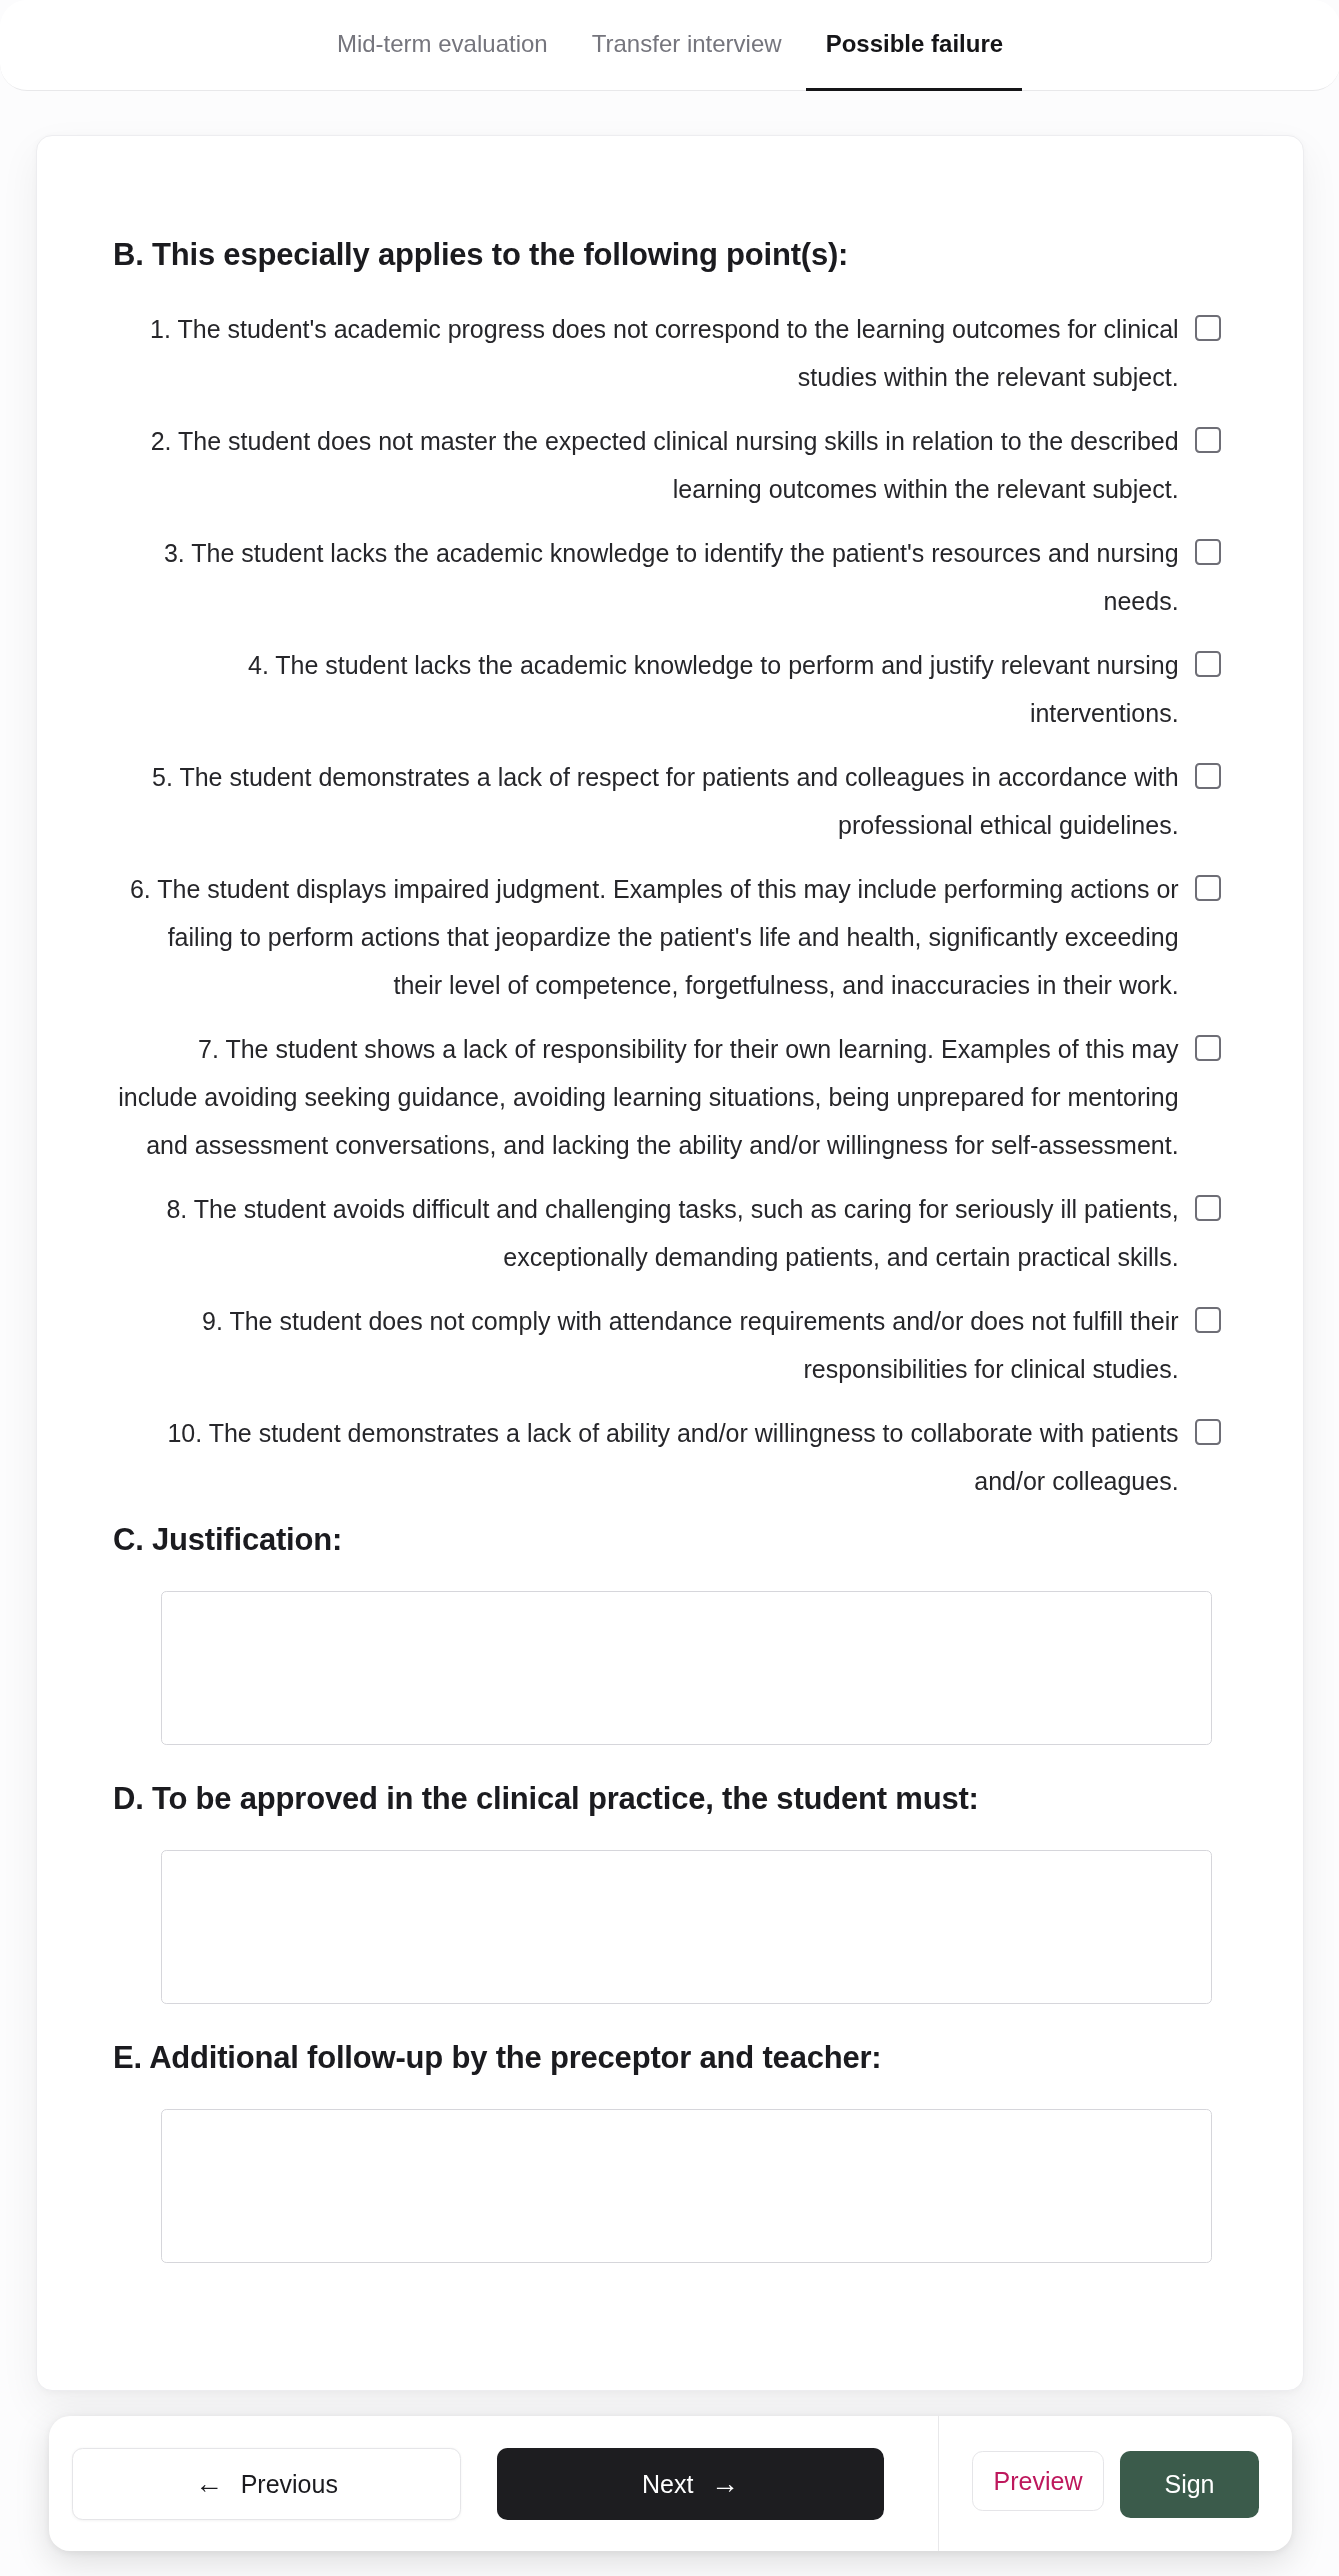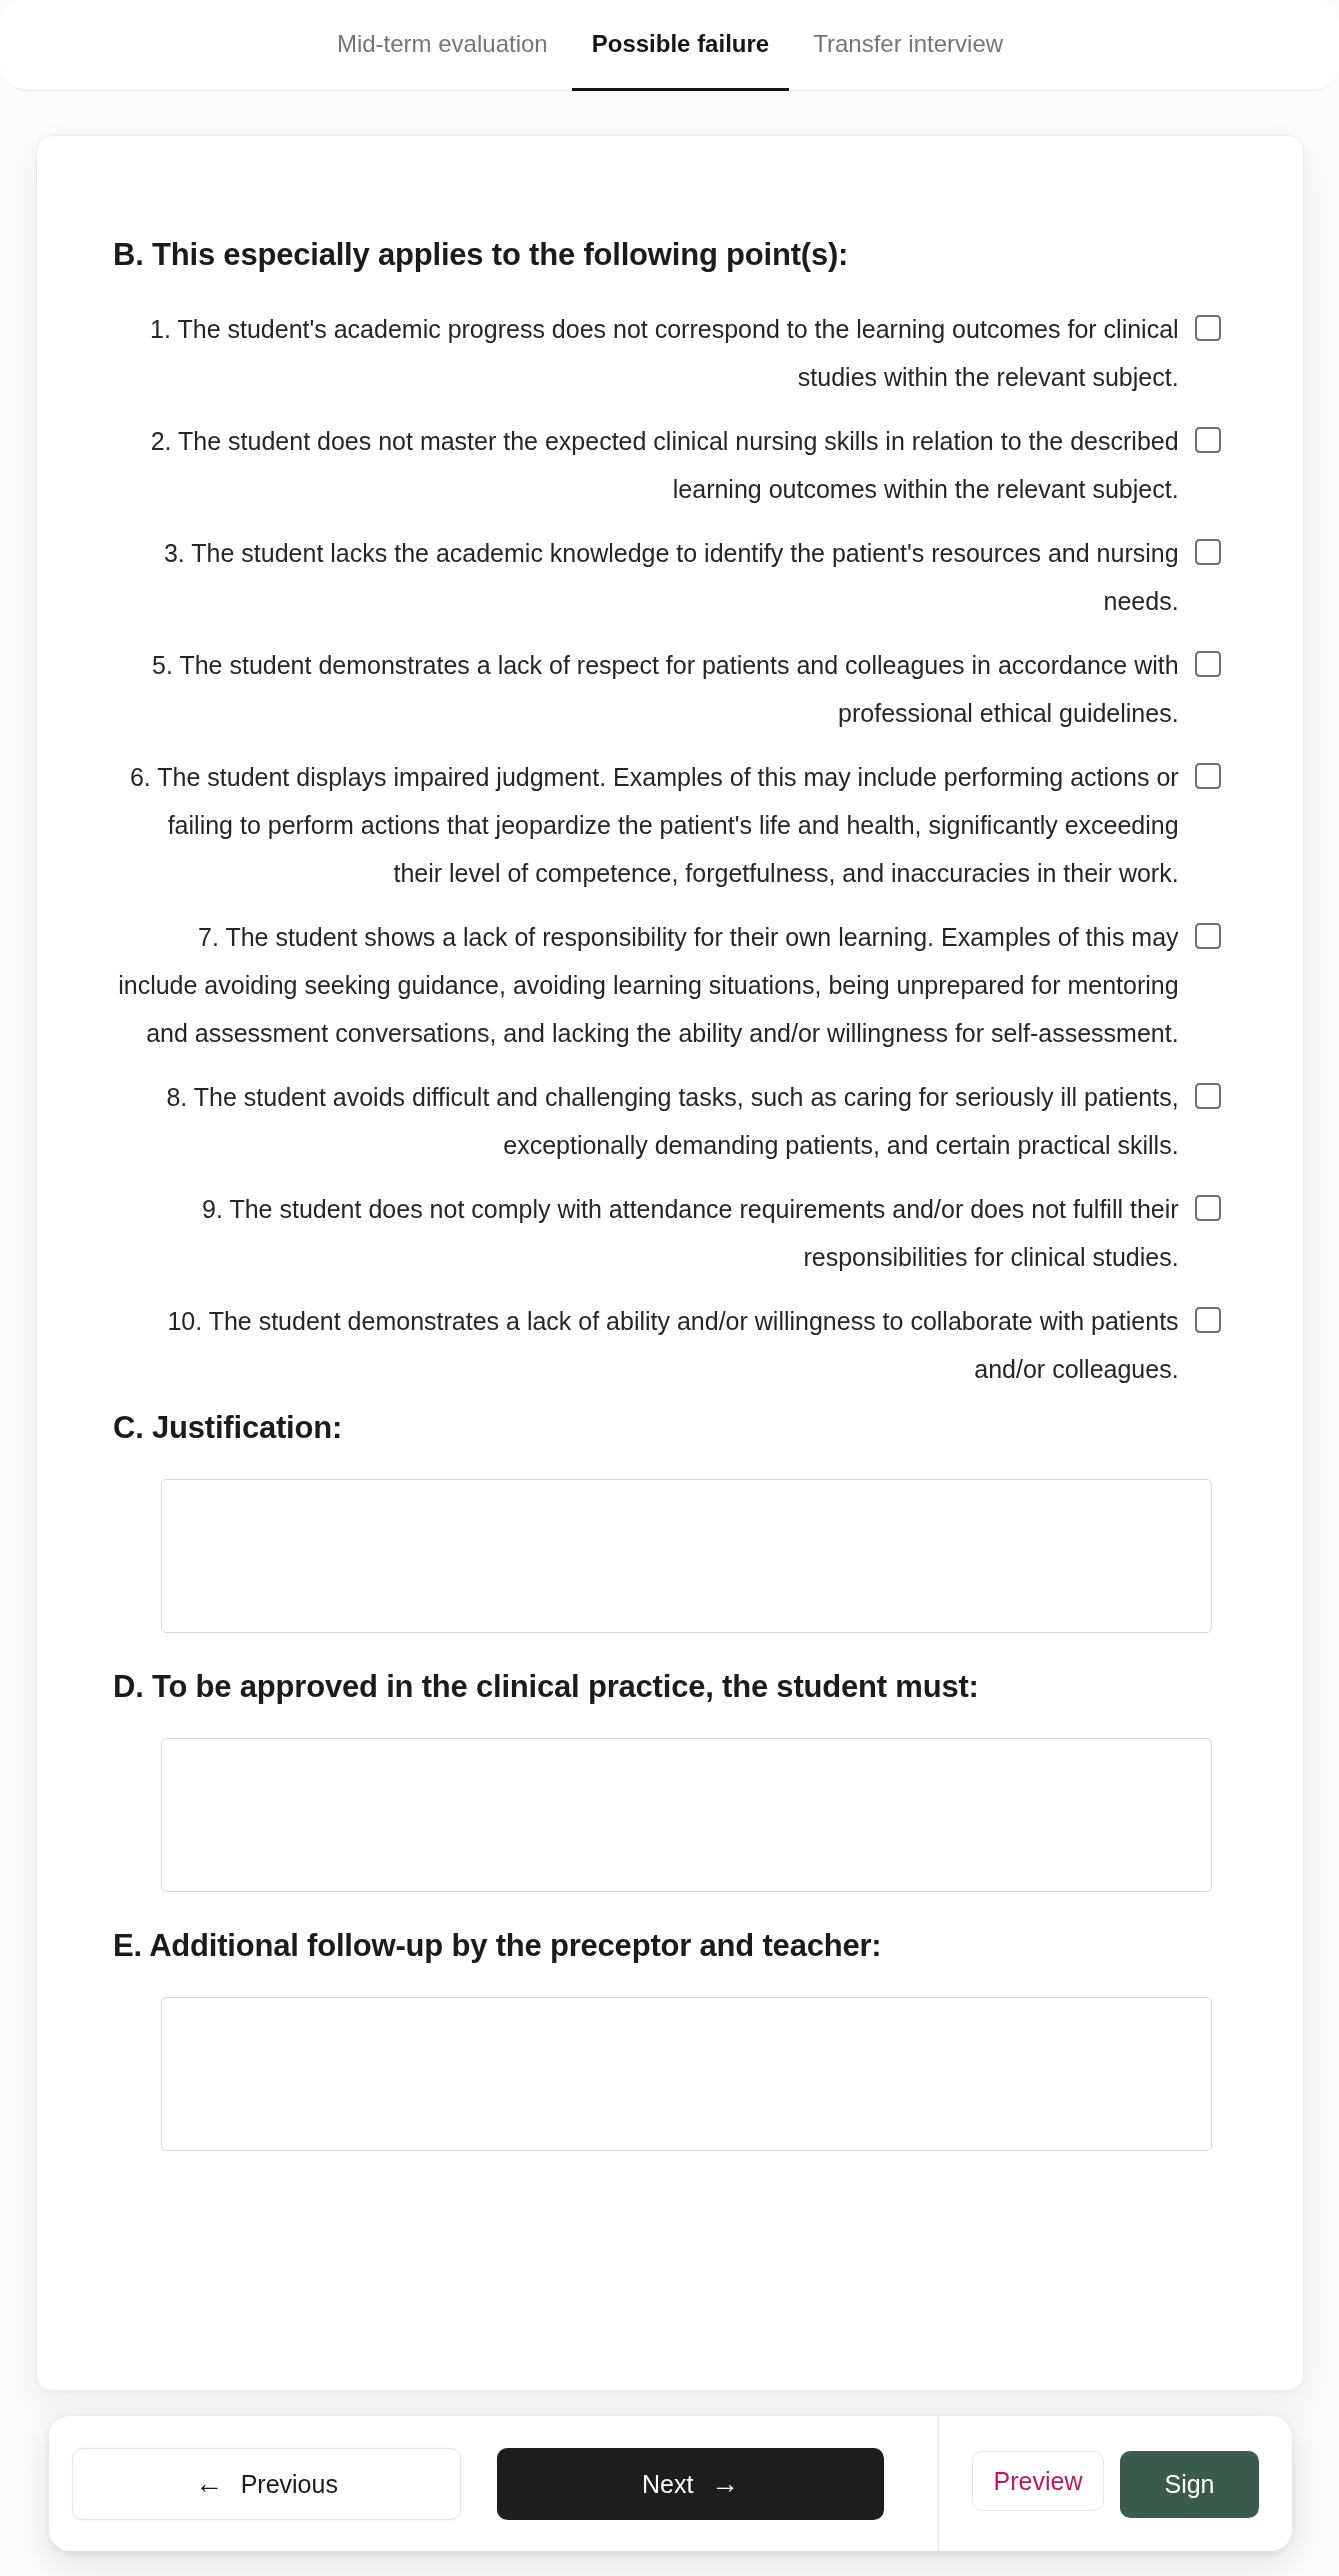--- a/index.html
+++ b/index.html
@@ -69,42 +69,46 @@
 </style>
 </head>
 <body>
 
 <div class="screen">
 
   <nav class="tabbar">
     <button class="tab">
       <span>Mid-term evaluation</span>
     </button>
+    <button class="tab">
+      <span>Transfer interview</span>
+    </button>
     <button class="tab active">
       <span>Possible failure</span>
-    </button>
-    <button class="tab">
-      <span>Transfer interview</span>
     </button>
   </nav>
 
   <section class="card">
 
     <h2 class="section-heading">B. This especially applies to the following point(s):</h2>
 
     <div class="item">
       <p class="item-text">1. The student's academic progress does not correspond to the learning outcomes for clinical studies within the relevant subject.</p>
       <span class="checkbox"></span>
     </div>
     <div class="item">
       <p class="item-text">2. The student does not master the expected clinical nursing skills in relation to the described learning outcomes within the relevant subject.</p>
       <span class="checkbox"></span>
     </div>
     <div class="item">
       <p class="item-text">3. The student lacks the academic knowledge to identify the patient's resources and nursing needs.</p>
+      <span class="checkbox"></span>
+    </div>
+    <div class="item">
+      <p class="item-text">4. The student lacks the academic knowledge to perform and justify relevant nursing interventions.</p>
       <span class="checkbox"></span>
     </div>
     <div class="item">
       <p class="item-text">5. The student demonstrates a lack of respect for patients and colleagues in accordance with professional ethical guidelines.</p>
       <span class="checkbox"></span>
     </div>
     <div class="item">
       <p class="item-text">6. The student displays impaired judgment. Examples of this may include performing actions or failing to perform actions that jeopardize the patient's life and health, significantly exceeding their level of competence, forgetfulness, and inaccuracies in their work.</p>
       <span class="checkbox"></span>
     </div>

